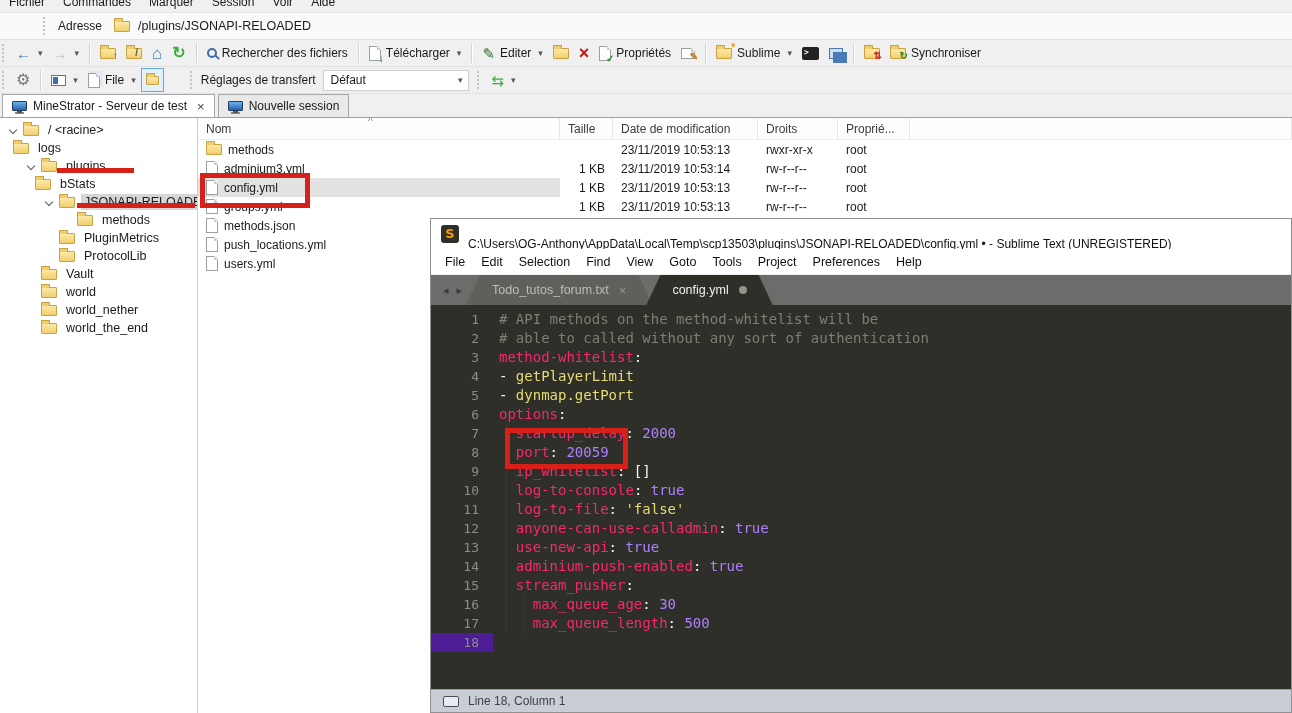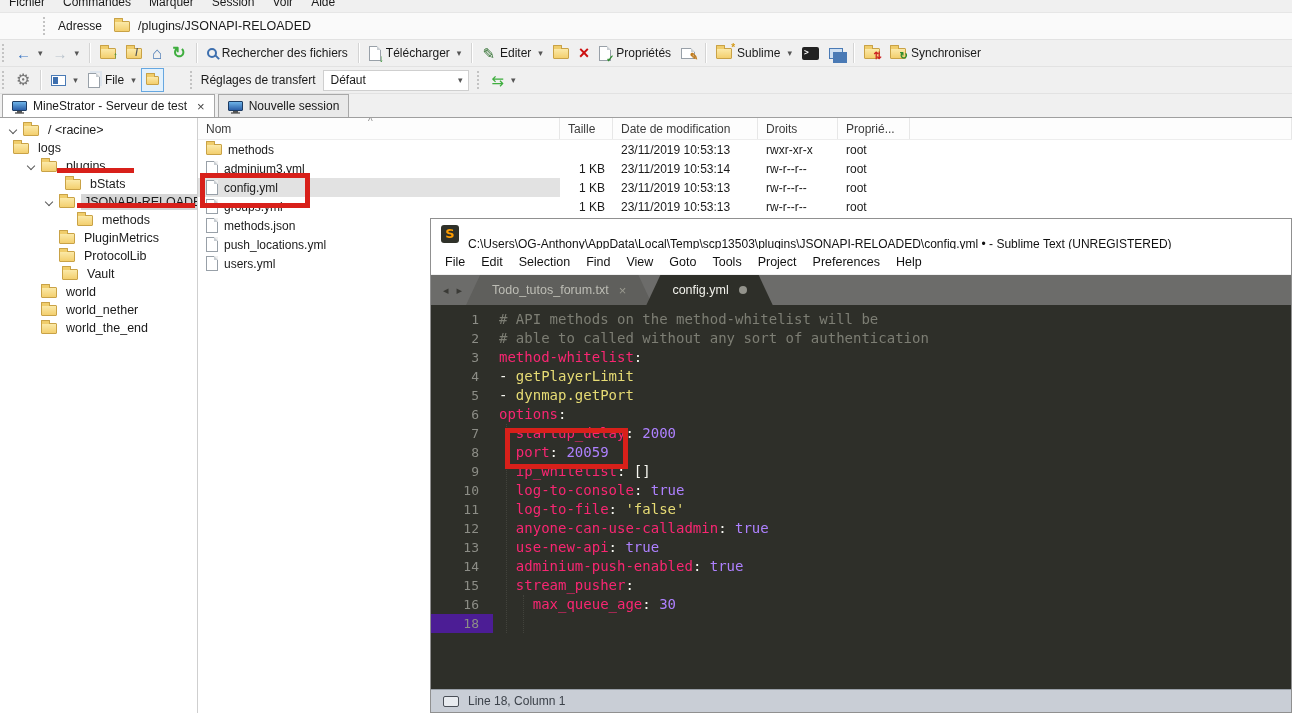--- a/index.html
+++ b/index.html
@@ -265,21 +265,21 @@
         <div class="tree-item" style="">
           <span class="chev-space"></span>
           <span class="fo"></span>
           <span class="lbl">logs</span>
         </div>
         <div class="tree-item" style="padding-left: 28px;">
           <span class="chev"></span>
           <span class="fo"></span>
           <span class="lbl">plugins</span>
         </div>
-        <div class="tree-item" style="padding-left: 52px;">
+        <div class="tree-item" style="padding-left: 22px;">
           <span class="chev-space"></span>
           <span class="fo"></span>
           <span class="lbl">bStats</span>
         </div>
         <div class="tree-item selected" style="padding-left: 46px;">
           <span class="chev"></span>
           <span class="fo"></span>
           <span class="lbl">JSONAPI-RELOADED</span>
         </div>
         <div class="tree-item" style="padding-left: 64px;">
@@ -290,21 +290,21 @@
         <div class="tree-item" style="padding-left: 46px;">
           <span class="chev-space"></span>
           <span class="fo"></span>
           <span class="lbl">PluginMetrics</span>
         </div>
         <div class="tree-item" style="padding-left: 46px;">
           <span class="chev-space"></span>
           <span class="fo"></span>
           <span class="lbl">ProtocolLib</span>
         </div>
-        <div class="tree-item" style="padding-left: 49px;">
+        <div class="tree-item" style="padding-left: 28px;">
           <span class="chev-space"></span>
           <span class="fo"></span>
           <span class="lbl">Vault</span>
         </div>
         <div class="tree-item" style="padding-left: 28px;">
           <span class="chev-space"></span>
           <span class="fo"></span>
           <span class="lbl">world</span>
         </div>
         <div class="tree-item" style="padding-left: 28px;">
@@ -463,20 +463,21 @@
         <div class="code-line"><span class="gut">7</span><span class="codetxt"><span class="tk-p">  </span><span class="tk-k">startup_delay</span><span class="tk-p">: </span><span class="tk-n">2000</span></span></div>
         <div class="code-line"><span class="gut">8</span><span class="codetxt"><span class="tk-p">  </span><span class="tk-k">port</span><span class="tk-p">: </span><span class="tk-n">20059</span></span></div>
         <div class="code-line"><span class="gut">9</span><span class="codetxt"><span class="tk-p">  </span><span class="tk-k">ip_whitelist</span><span class="tk-p">: []</span></span></div>
         <div class="code-line"><span class="gut">10</span><span class="codetxt"><span class="tk-p">  </span><span class="tk-k">log-to-console</span><span class="tk-p">: </span><span class="tk-n">true</span></span></div>
         <div class="code-line"><span class="gut">11</span><span class="codetxt"><span class="tk-p">  </span><span class="tk-k">log-to-file</span><span class="tk-p">: </span><span class="tk-s">'false'</span></span></div>
         <div class="code-line"><span class="gut">12</span><span class="codetxt"><span class="tk-p">  </span><span class="tk-k">anyone-can-use-calladmin</span><span class="tk-p">: </span><span class="tk-n">true</span></span></div>
         <div class="code-line"><span class="gut">13</span><span class="codetxt"><span class="tk-p">  </span><span class="tk-k">use-new-api</span><span class="tk-p">: </span><span class="tk-n">true</span></span></div>
         <div class="code-line"><span class="gut">14</span><span class="codetxt"><span class="tk-p">  </span><span class="tk-k">adminium-push-enabled</span><span class="tk-p">: </span><span class="tk-n">true</span></span></div>
         <div class="code-line"><span class="gut">15</span><span class="codetxt"><span class="tk-p">  </span><span class="tk-k">stream_pusher</span><span class="tk-p">:</span></span></div>
         <div class="code-line"><span class="gut">16</span><span class="codetxt"><span class="tk-p">    </span><span class="tk-k">max_queue_age</span><span class="tk-p">: </span><span class="tk-n">30</span></span></div>
+        <div class="code-line"><span class="gut">17</span><span class="codetxt"><span class="tk-p">    </span><span class="tk-k">max_queue_length</span><span class="tk-p">: </span><span class="tk-n">500</span></span></div>
         <div class="code-line cur"><span class="gut">18</span><span class="codetxt"></span></div>
       </div>
     <div id="st-statusbar">
       <span class="status-ic"></span>
       <span>Line 18, Column 1</span>
     </div>
   </div>
 
   <div class="ann ann-line" style="left:57px;top:168px;width:77px;height:5px;"></div>
   <div class="ann ann-line" style="left:77px;top:203px;width:118px;height:5px;"></div>

